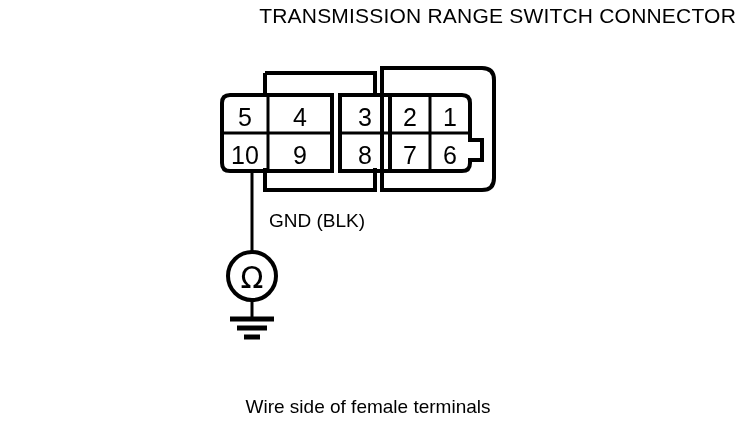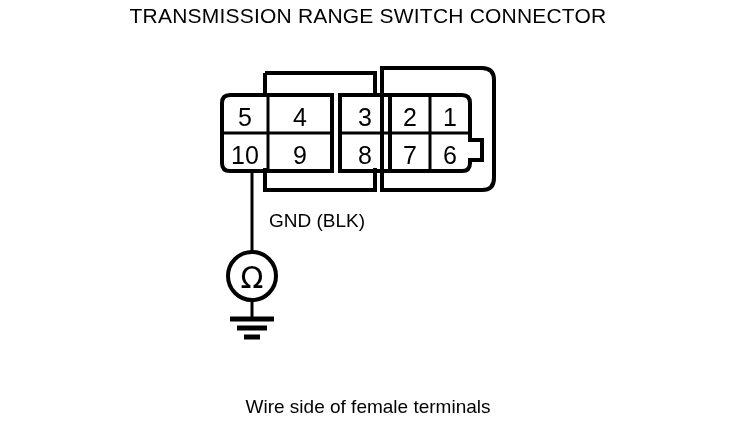--- a/index.html
+++ b/index.html
@@ -13,21 +13,21 @@
     position: relative;
     overflow: hidden;
     font-family: "Liberation Sans", sans-serif;
     color: #000000;
   }
   .title {
     position: absolute;
     top: 4px;
     left: 0;
     width: 736px;
-    text-align: center;
+    text-align: right;
     font-size: 21px;
     letter-spacing: 0.2px;
     white-space: nowrap;
   }
   .caption {
     position: absolute;
     top: 396px;
     left: 0;
     width: 736px;
     text-align: center;

